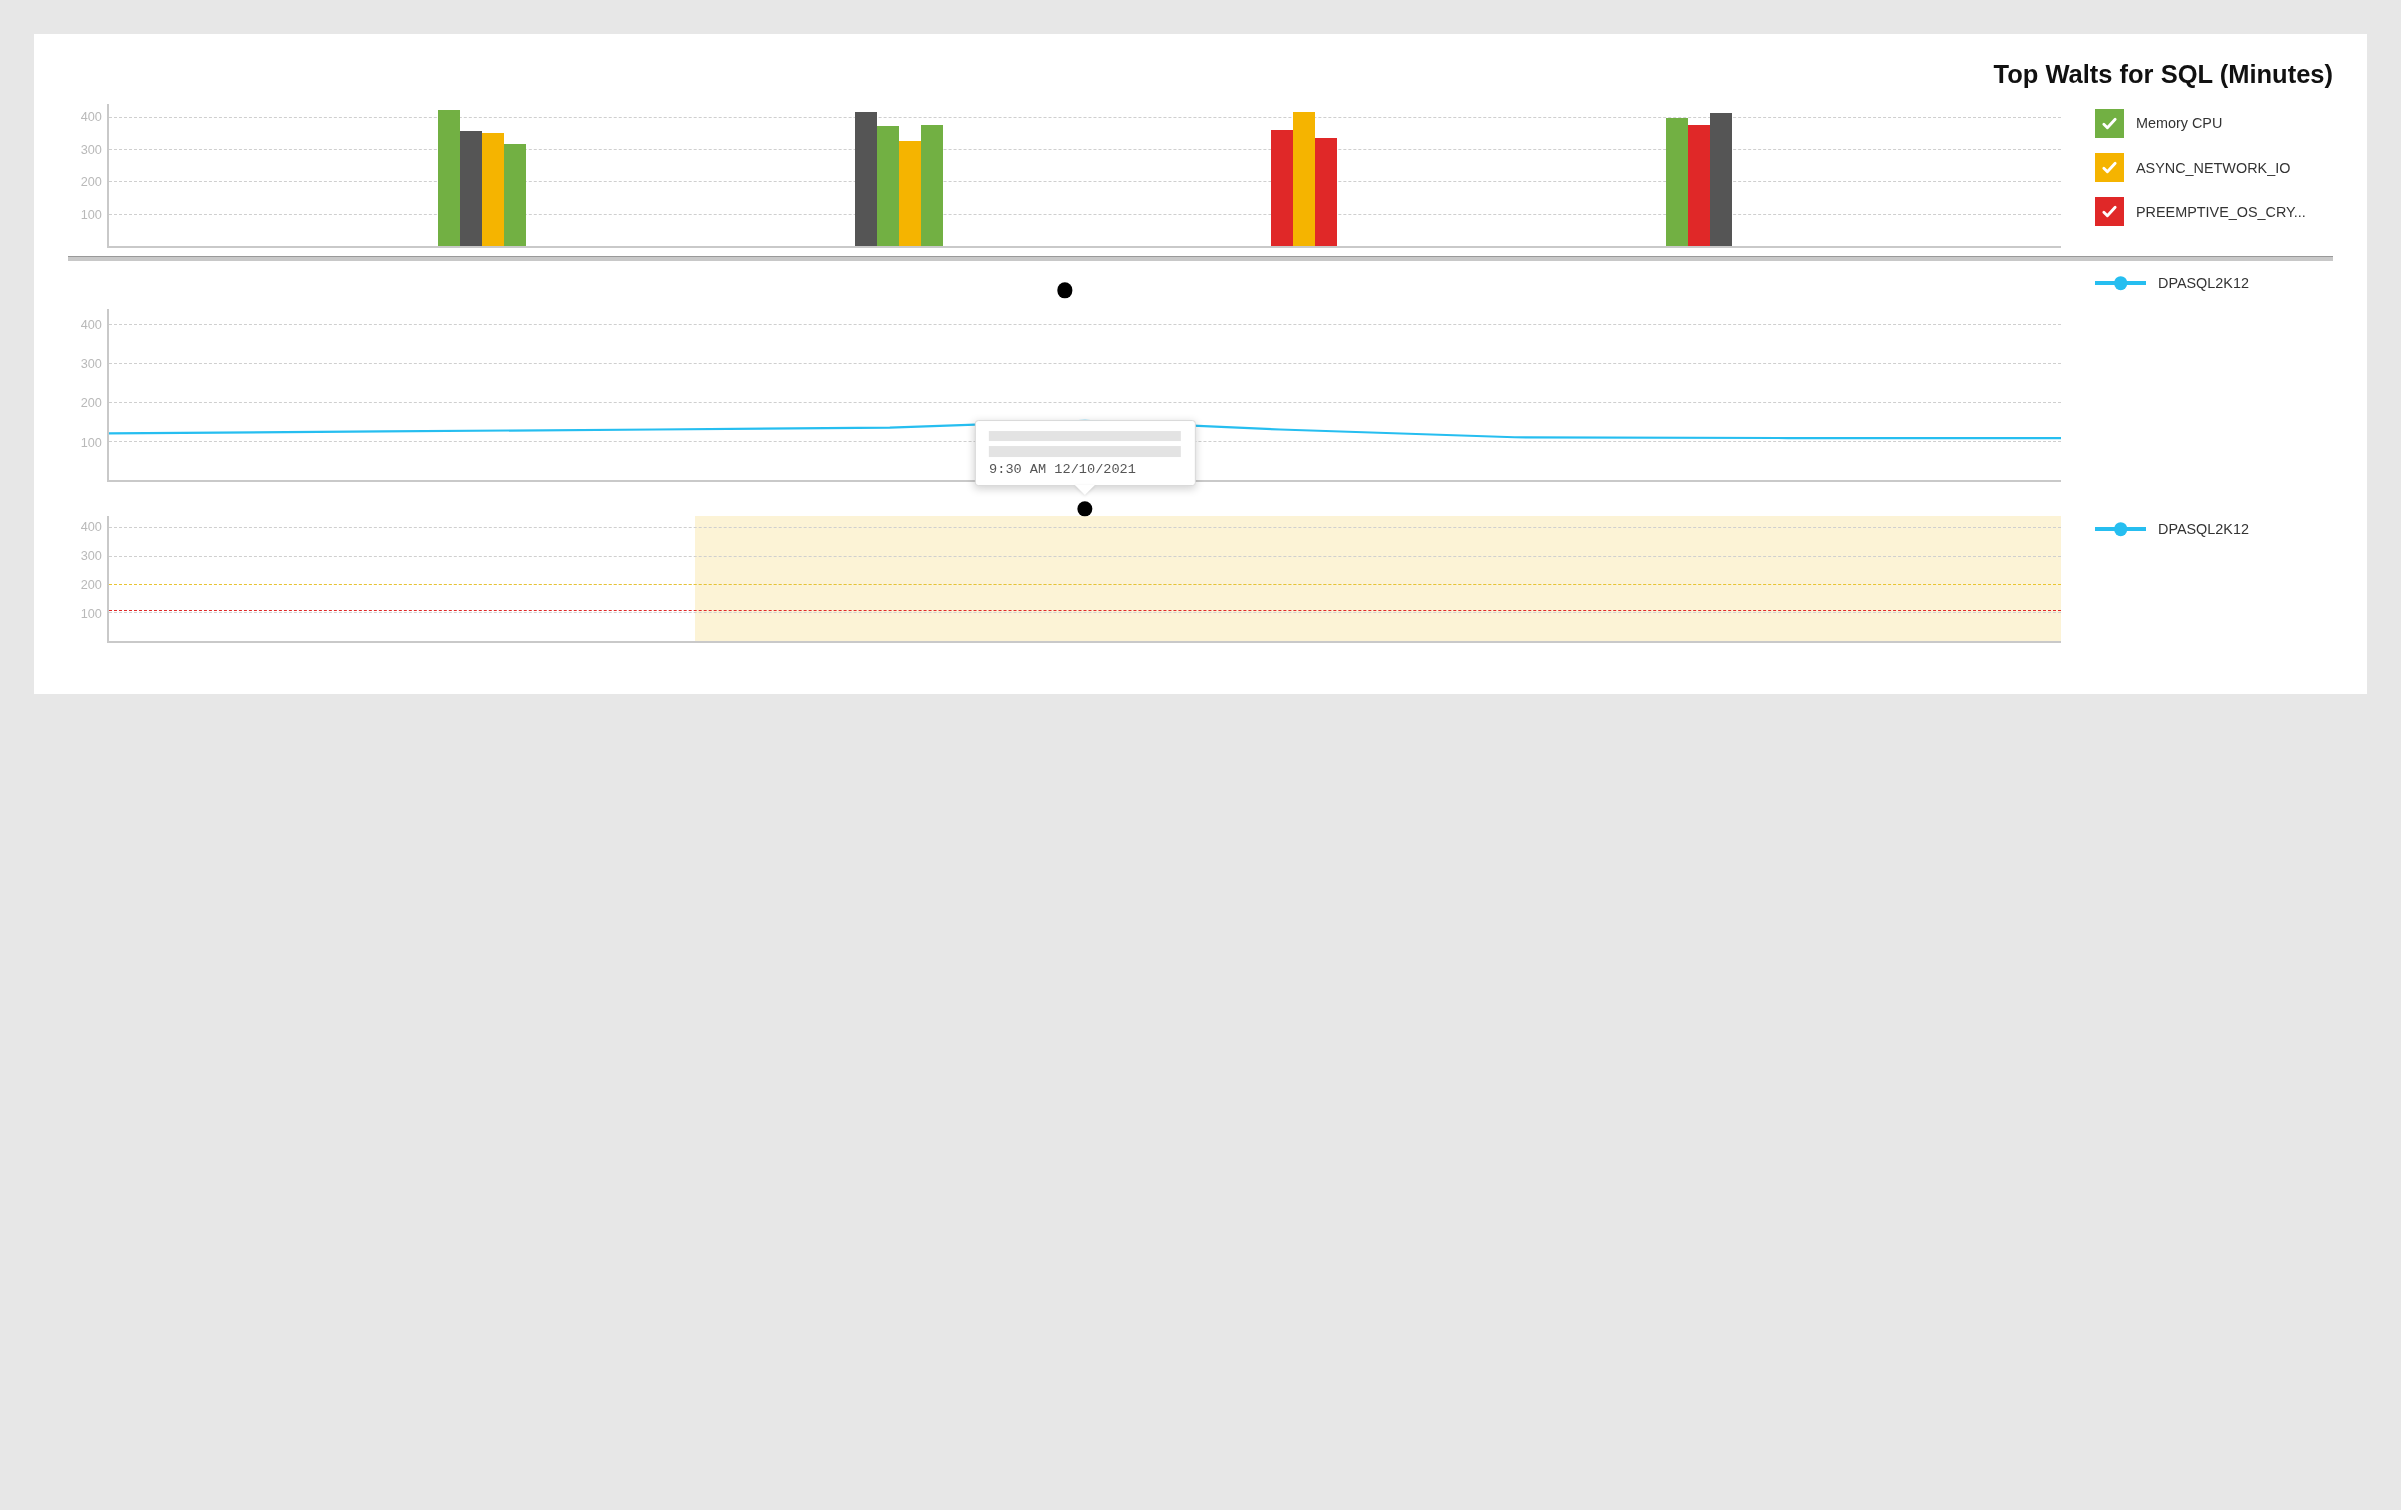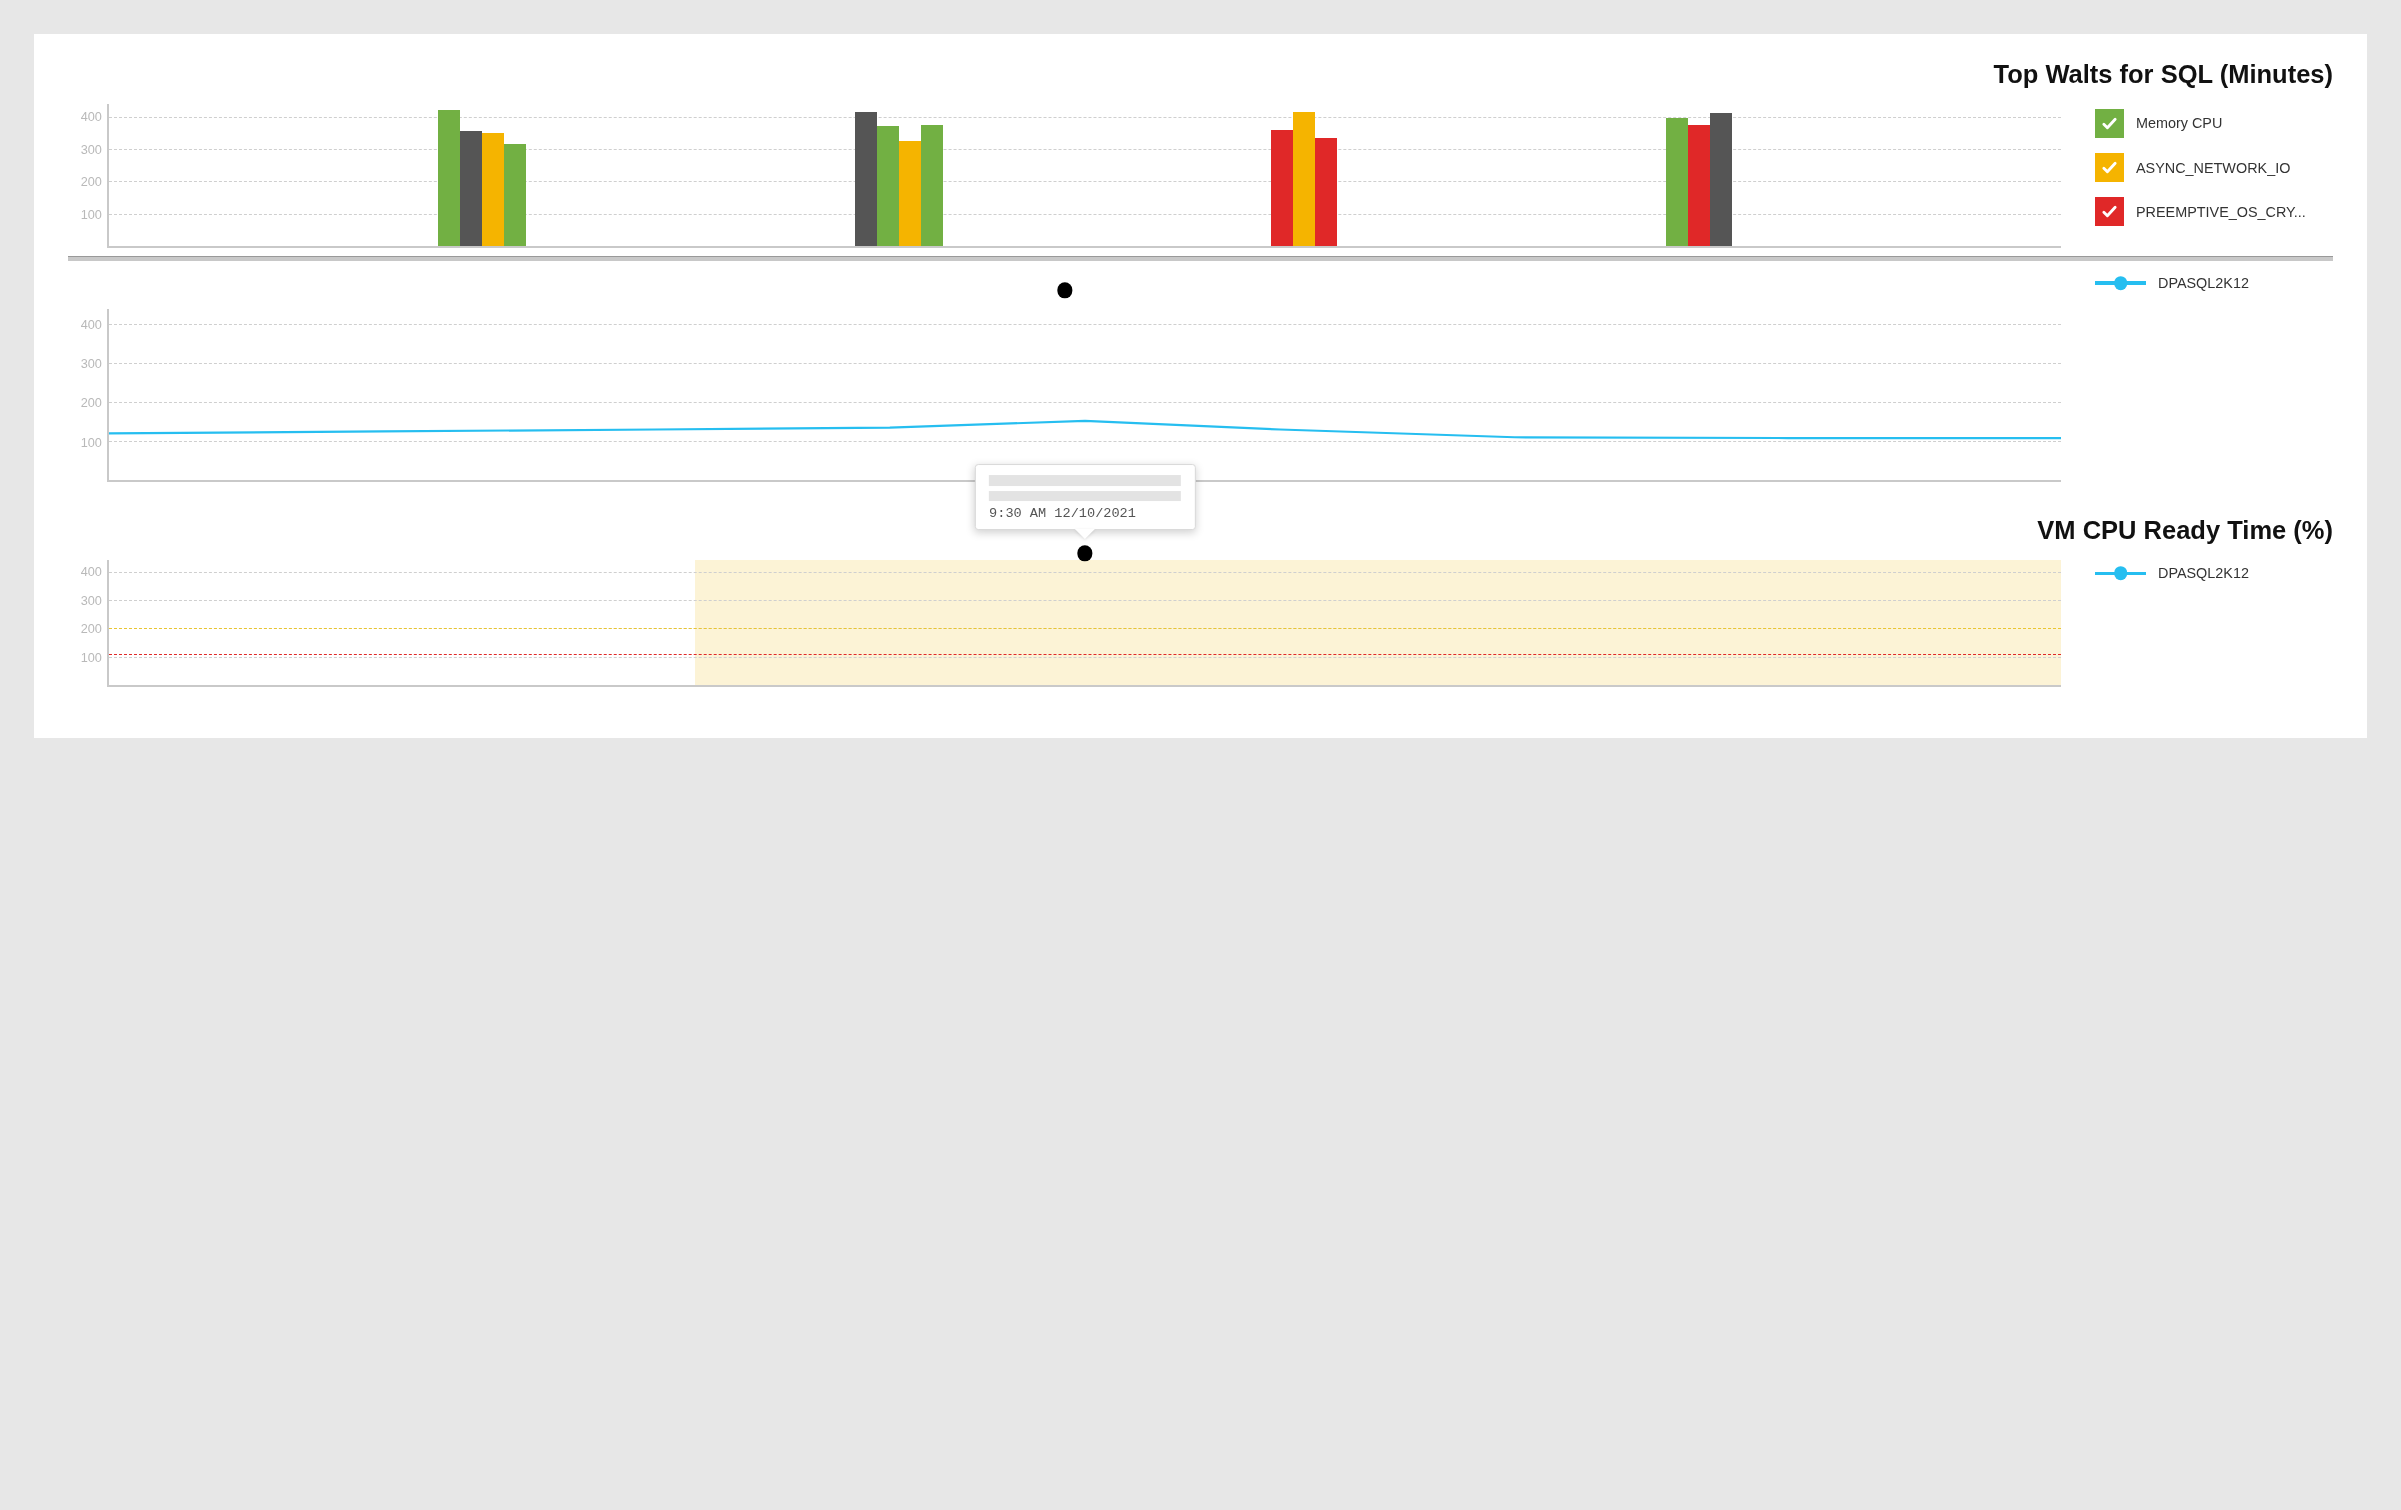--- a/index.html
+++ b/index.html
@@ -271,21 +271,20 @@
     <div class="legend" style="justify-content:center;">
       <div class="legend-row">
         <span class="legend-line"></span>
         <span>DPASQL2K12</span>
       </div>
     </div>
   </div>
 
   <div class="spacer"></div>
 
-  <h2 class="chart-title">VM CPU Ready Time (%)</h2>
   <div class="chart-row">
     <div class="plot-wrap">
       <div class="plot" style="height:127px;">
         <div class="yaxis" id="yaxis-3">
             <div class="ytick" style="bottom: 22.7273%;">100</div>
             <div class="ytick" style="bottom: 45.4545%;">200</div>
             <div class="ytick" style="bottom: 68.1818%;">300</div>
             <div class="ytick" style="bottom: 90.9091%;">400</div>
           </div>
         <div class="plot-area" id="plot-3">

